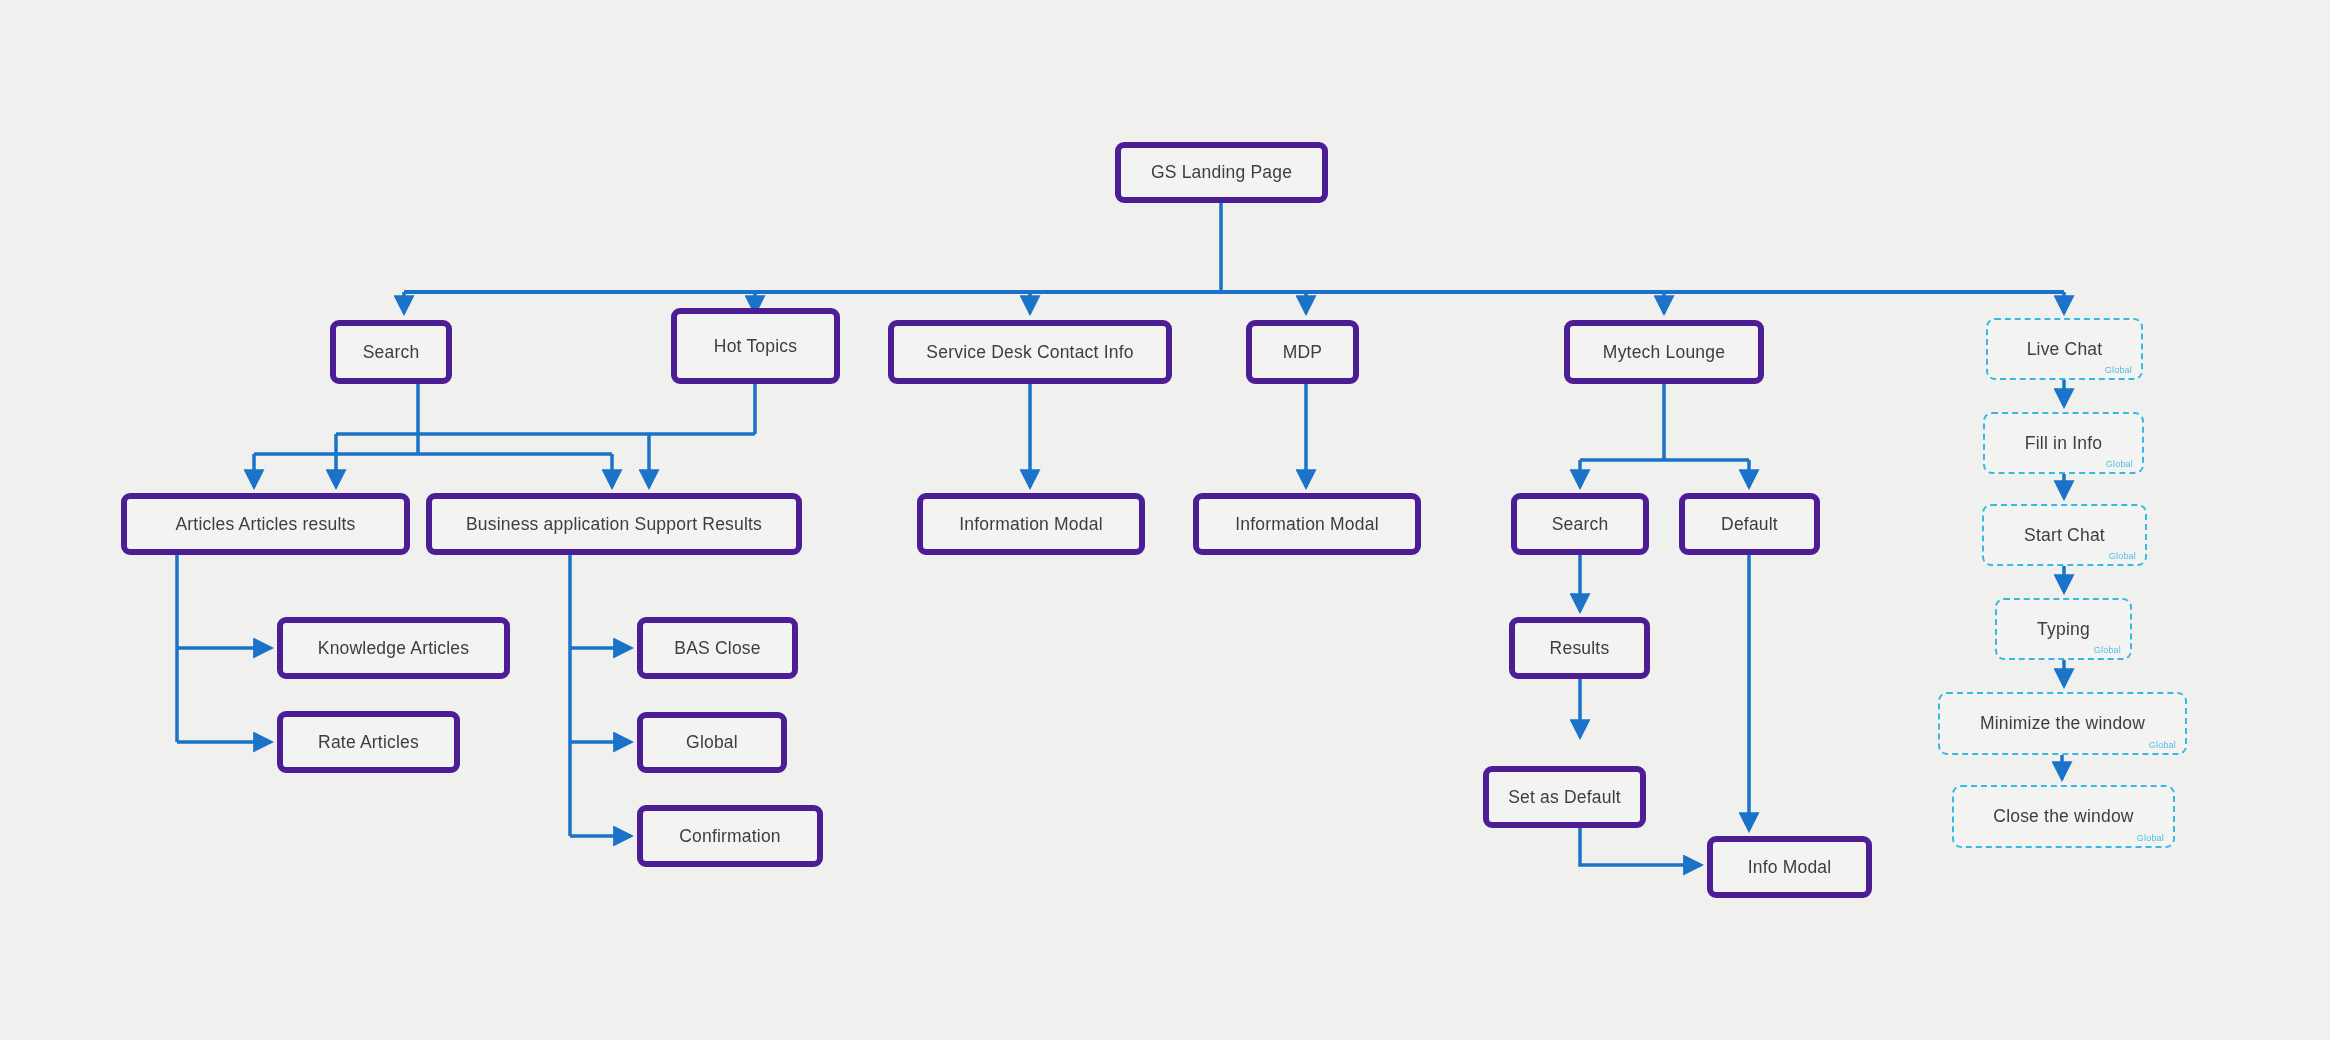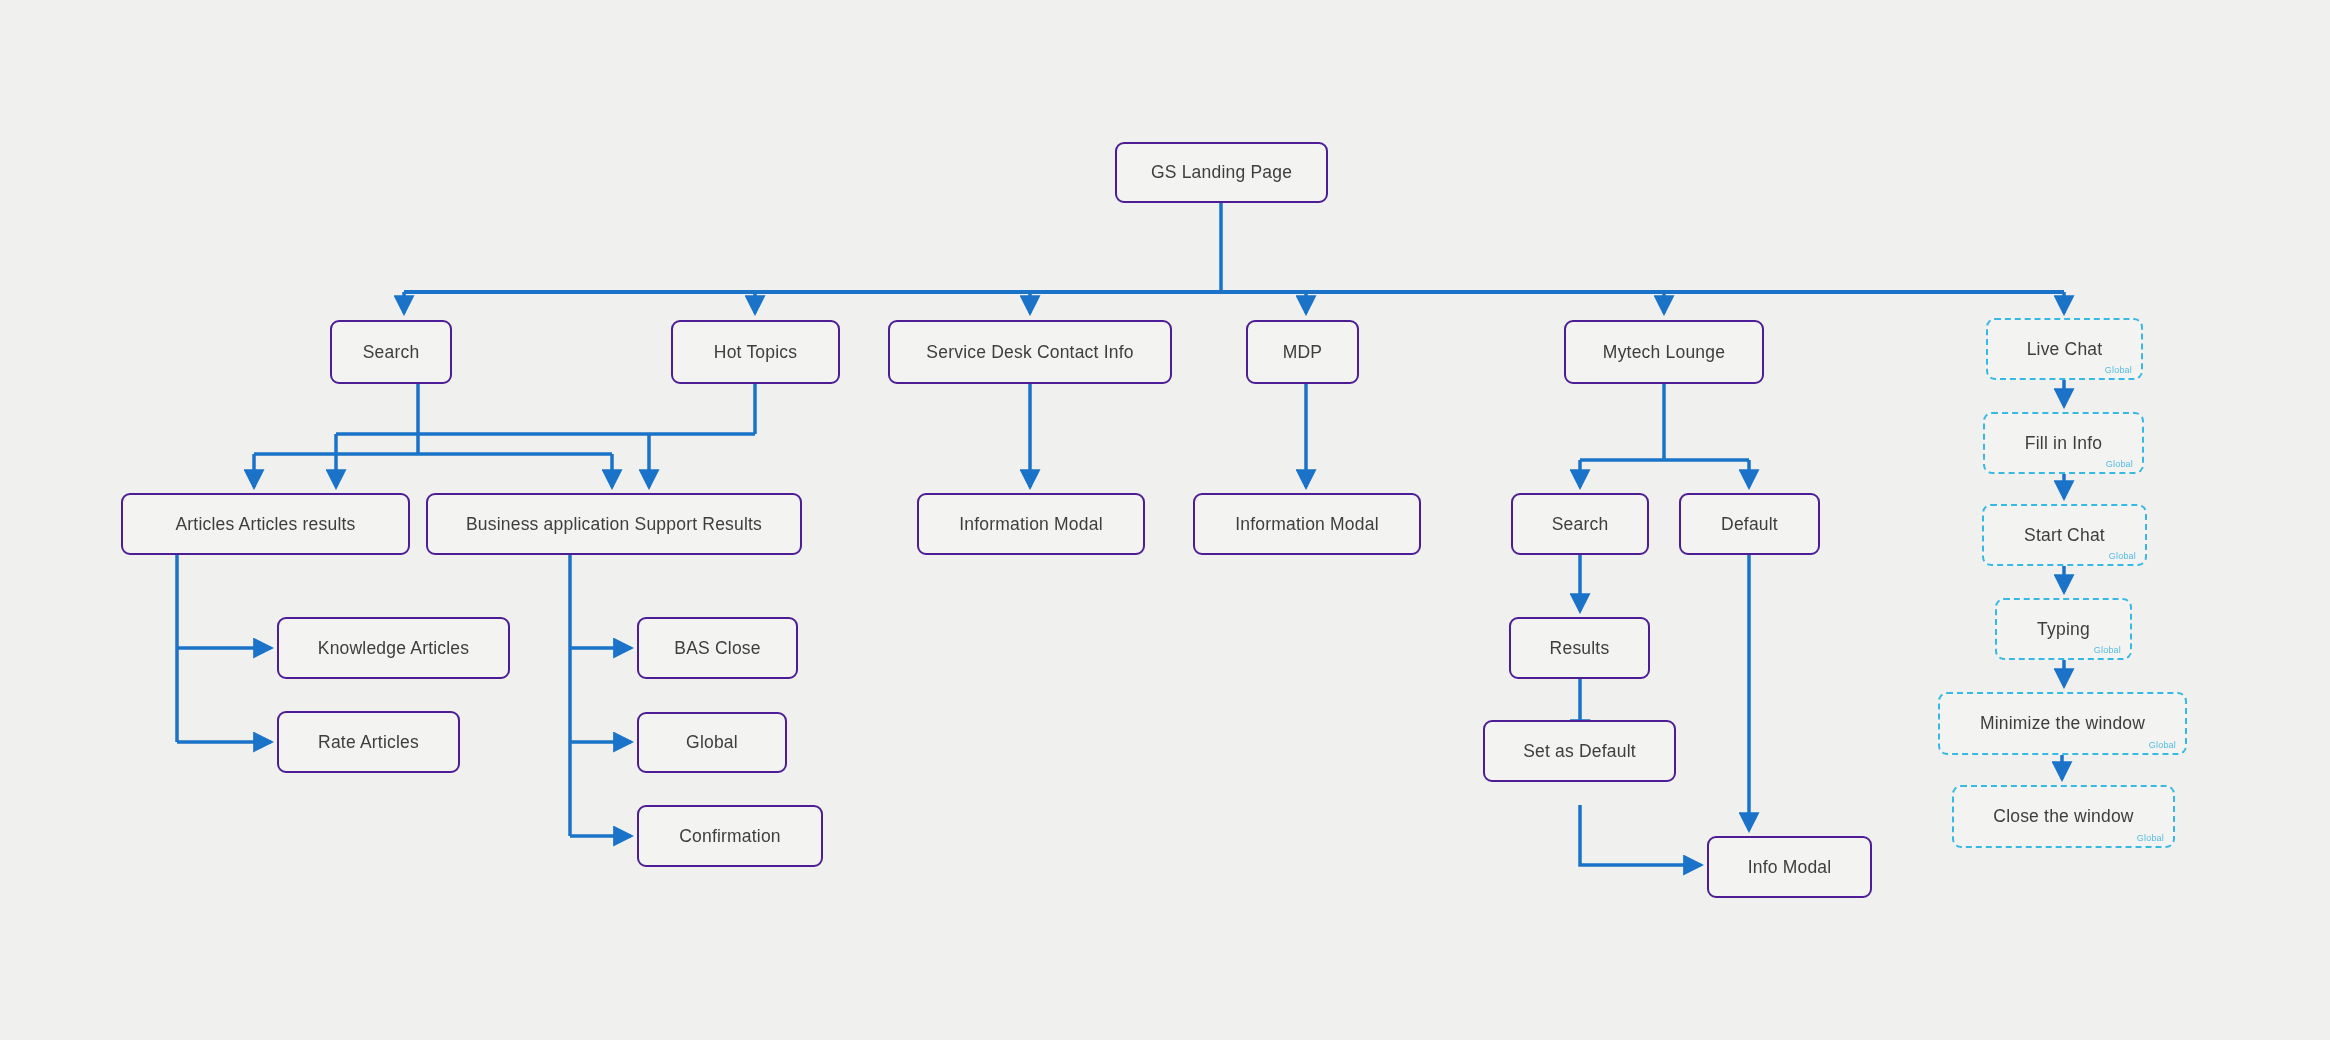--- a/index.html
+++ b/index.html
@@ -11,21 +11,21 @@
   }
   #canvas{
     position:relative;width:2330px;height:1040px;
     background:#f0f0ef;
   }
   #wires{position:absolute;left:0;top:0;width:2330px;height:1040px;}
   .node{
     position:absolute;
     box-sizing:border-box;
     background:#f3f3f2;
-    border:2px solid #4c1d95;
+    border:6px solid #4c1d95;
     border-radius:9px;
     display:flex;align-items:center;justify-content:center;
     color:#3e3e3e;
     font-size:17.5px;
     letter-spacing:.2px;
     cursor:default;
   }
   .node.dashed{
     border:2px dashed #38b9e3;
   }
@@ -100,21 +100,21 @@
   </svg>
 
   <div class="node" style="left:1115px;top:142px;width:213px;height:61px">
     <span class="lbl">GS Landing Page</span>
   </div>
 
   <div class="node" style="left:330px;top:320px;width:122px;height:64px">
     <span class="lbl">Search</span>
   </div>
 
-  <div class="node" style="left:671px;top:320px;width:169px;height:64px">
+  <div class="node" style="left:671px;top:308px;width:169px;height:76px">
     <span class="lbl">Hot Topics</span>
   </div>
 
   <div class="node" style="left:888px;top:320px;width:284px;height:64px">
     <span class="lbl">Service Desk Contact Info</span>
   </div>
 
   <div class="node" style="left:1246px;top:320px;width:113px;height:64px">
     <span class="lbl">MDP</span>
   </div>
@@ -160,21 +160,21 @@
   </div>
 
   <div class="node" style="left:277px;top:711px;width:183px;height:62px">
     <span class="lbl">Rate Articles</span>
   </div>
 
   <div class="node" style="left:637px;top:712px;width:150px;height:61px">
     <span class="lbl">Global</span>
   </div>
 
-  <div class="node" style="left:1483px;top:720px;width:193px;height:62px">
+  <div class="node" style="left:1483px;top:766px;width:163px;height:62px">
     <span class="lbl">Set as Default</span>
   </div>
 
   <div class="node" style="left:637px;top:805px;width:186px;height:62px">
     <span class="lbl">Confirmation</span>
   </div>
 
   <div class="node" style="left:1707px;top:836px;width:165px;height:62px">
     <span class="lbl">Info Modal</span>
   </div>

